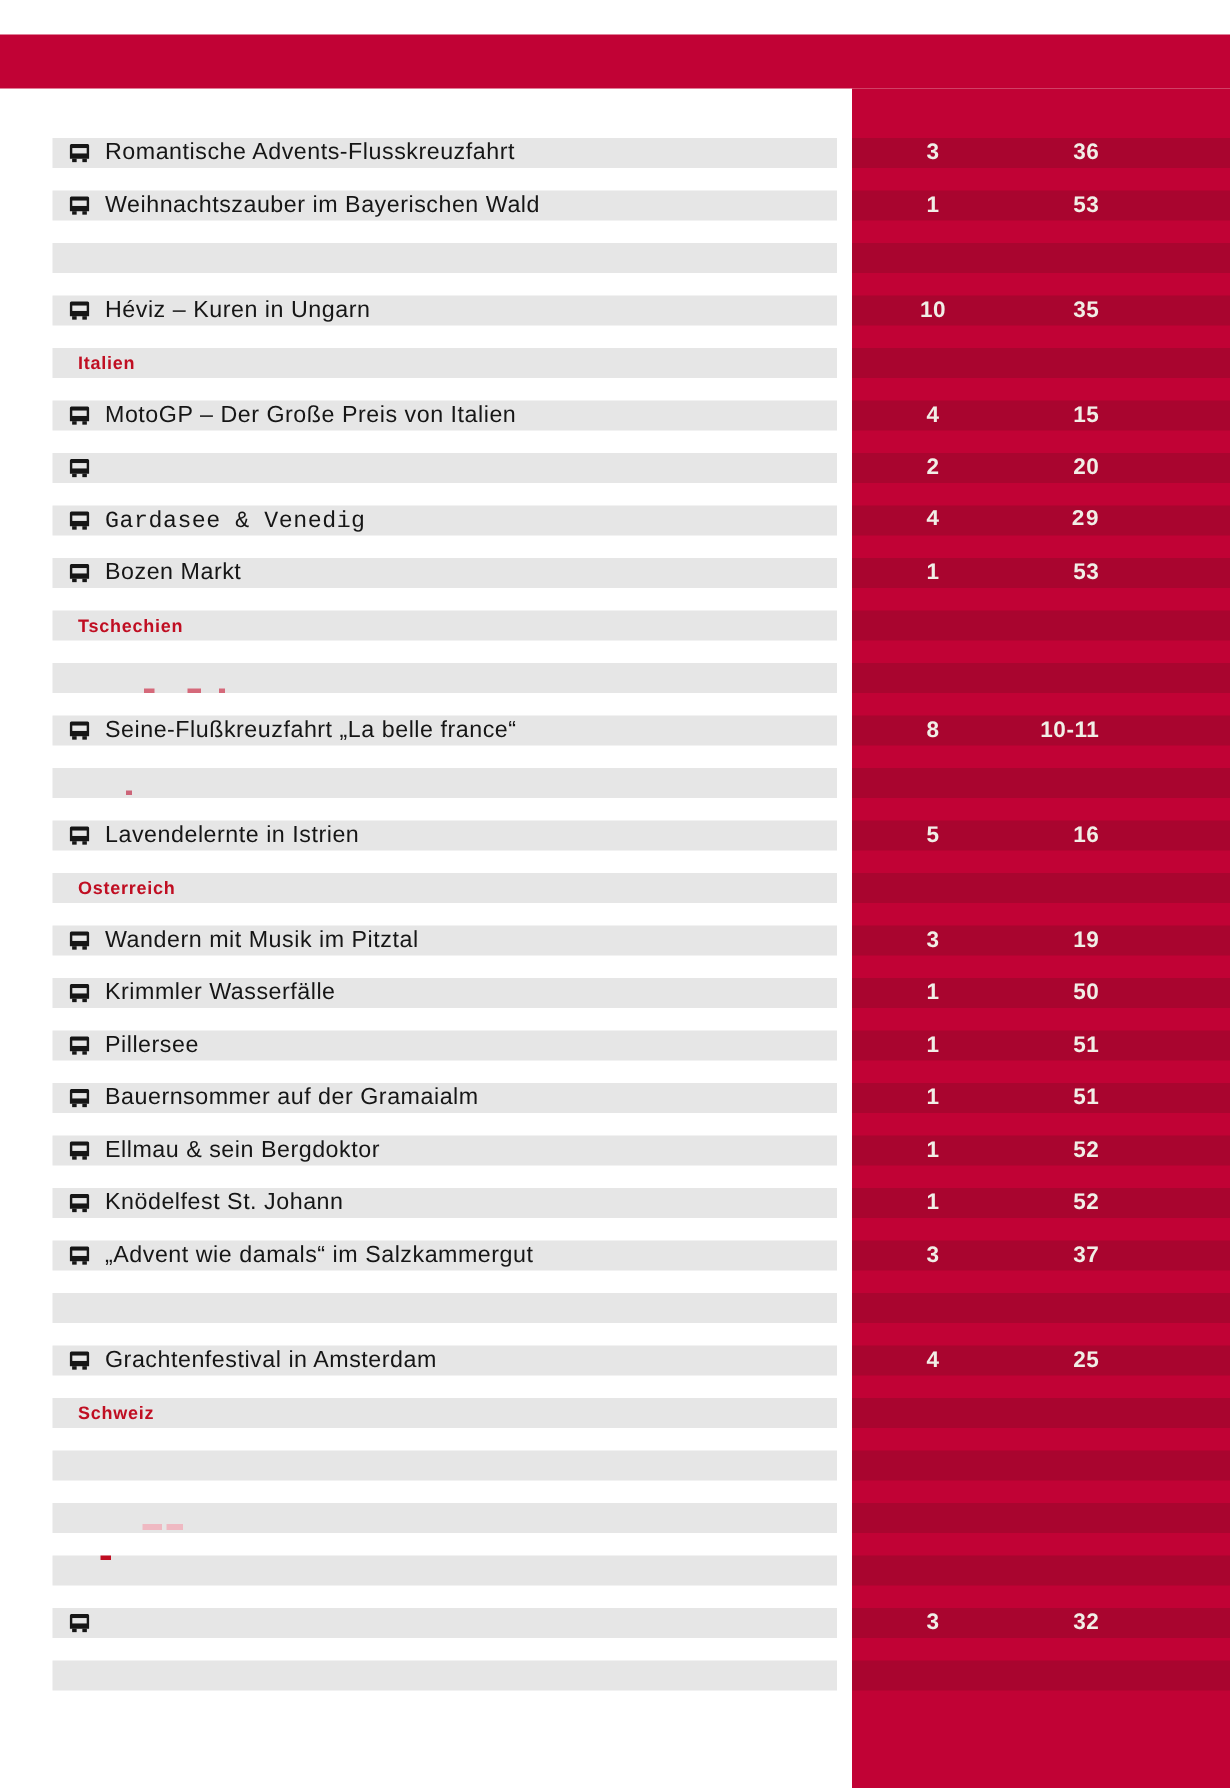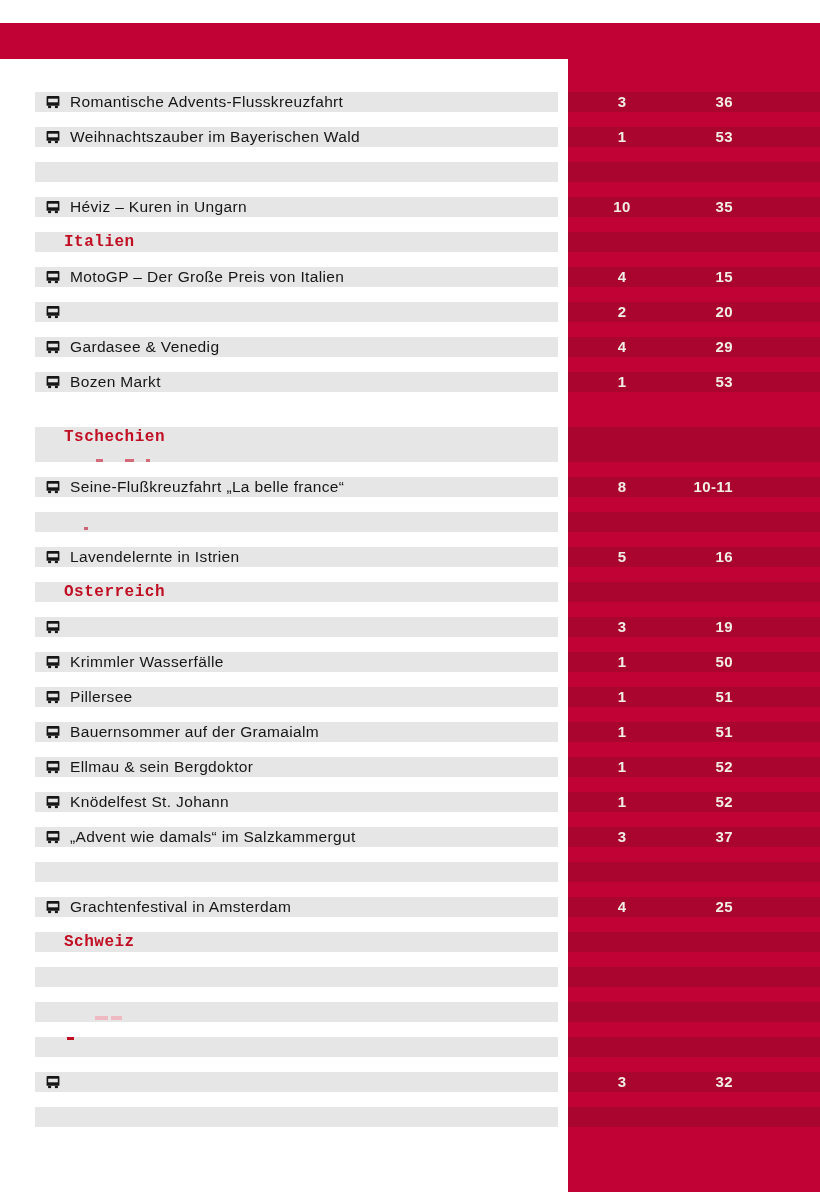--- a/index.html
+++ b/index.html
@@ -11,22 +11,22 @@
   .redcol { position:absolute; left:568px; top:59px; width:252px; height:1133px; background:var(--red_base); }
   .row { position:absolute; left:0; width:820px; height:28px; }
   .row .stripe { position:absolute; left:35px; top:0; width:523px; height:20px; background:var(--stripe_gray); }
   .row .band { position:absolute; left:568px; top:0; width:252px; height:20px; background:var(--red_band); }
   .row .busicon { position:absolute; left:46px; top:3px; width:14px; height:14px; }
   .row .label {
     position:absolute; left:70px; top:0; height:20px; line-height:20px;
     font-size:15.5px; letter-spacing:0.35px; color:var(--item_text); white-space:nowrap;
   }
   .row .heading {
-    position:absolute; left:64px; top:-1px; height:22px; line-height:22px;
-    font-size:16px; font-weight:bold; letter-spacing:0.5px; color:var(--heading_red); white-space:nowrap;font-family:Liberation Mono, monospace;
+    position:absolute; left:52px; top:-1px; height:22px; line-height:22px;
+    font-size:12px; font-weight:bold; letter-spacing:0.5px; color:var(--heading_red); white-space:nowrap;
   }
   .row .days {
     position:absolute; left:590px; top:0; width:64px; height:20px; line-height:20px;
     text-align:center; font-size:15px; font-weight:bold; letter-spacing:0.4px; color:var(--number_text);
   }
   .row .pageno {
     position:absolute; left:633px; top:0; width:100px; height:20px; line-height:20px;
     text-align:right; font-size:15px; font-weight:bold; letter-spacing:0.4px; color:var(--number_text);
   }
   .artifact { position:absolute; }
@@ -104,21 +104,21 @@
         <div class="band"></div>
         <span class="busicon"><svg viewBox="0 0 14 14" width="14" height="14">
             <path d="M1.6 1h10.8a1 1 0 0 1 1 1v8.8H0.6V2a1 1 0 0 1 1-1z" fill="#161616"></path>
             <rect x="2.2" y="3.7" width="9.6" height="3.6" fill="#E6E6E6"></rect>
             <rect x="2.1" y="10.8" width="3" height="2.3" fill="#161616"></rect>
             <rect x="8.9" y="10.8" width="3" height="2.3" fill="#161616"></rect>
           </svg></span>
         <span class="days">2</span>
         <span class="pageno">20</span>
       </div>
-      <div class="row" style="top: 337px;">
+      <div class="row" style="top: 337px; font-family: Liberation Mono, monospace;">
         <div class="stripe"></div>
         <div class="band"></div>
         <span class="busicon"><svg viewBox="0 0 14 14" width="14" height="14">
             <path d="M1.6 1h10.8a1 1 0 0 1 1 1v8.8H0.6V2a1 1 0 0 1 1-1z" fill="#161616"></path>
             <rect x="2.2" y="3.7" width="9.6" height="3.6" fill="#E6E6E6"></rect>
             <rect x="2.1" y="10.8" width="3" height="2.3" fill="#161616"></rect>
             <rect x="8.9" y="10.8" width="3" height="2.3" fill="#161616"></rect>
           </svg></span>
         <span class="label">Gardasee &amp; Venedig</span>
         <span class="days">4</span>
@@ -130,21 +130,21 @@
         <span class="busicon"><svg viewBox="0 0 14 14" width="14" height="14">
             <path d="M1.6 1h10.8a1 1 0 0 1 1 1v8.8H0.6V2a1 1 0 0 1 1-1z" fill="#161616"></path>
             <rect x="2.2" y="3.7" width="9.6" height="3.6" fill="#E6E6E6"></rect>
             <rect x="2.1" y="10.8" width="3" height="2.3" fill="#161616"></rect>
             <rect x="8.9" y="10.8" width="3" height="2.3" fill="#161616"></rect>
           </svg></span>
         <span class="label">Bozen Markt</span>
         <span class="days">1</span>
         <span class="pageno">53</span>
       </div>
-      <div class="row" style="top: 407px; margin-top: 20px;">
+      <div class="row" style="top: 407px;">
         <div class="stripe"></div>
         <div class="band"></div>
         <span class="heading">Tschechien</span>
       </div>
       <div class="row" style="top: 442px;">
         <div class="stripe"></div>
         <div class="band"></div>
       </div>
       <div class="row" style="top: 477px;">
         <div class="stripe"></div>
@@ -183,20 +183,21 @@
       </div>
       <div class="row" style="top: 617px;">
         <div class="stripe"></div>
         <div class="band"></div>
         <span class="busicon"><svg viewBox="0 0 14 14" width="14" height="14">
             <path d="M1.6 1h10.8a1 1 0 0 1 1 1v8.8H0.6V2a1 1 0 0 1 1-1z" fill="#161616"></path>
             <rect x="2.2" y="3.7" width="9.6" height="3.6" fill="#E6E6E6"></rect>
             <rect x="2.1" y="10.8" width="3" height="2.3" fill="#161616"></rect>
             <rect x="8.9" y="10.8" width="3" height="2.3" fill="#161616"></rect>
           </svg></span>
+        <span class="label">Wandern mit Musik im Pitztal</span>
         <span class="days">3</span>
         <span class="pageno">19</span>
       </div>
       <div class="row" style="top: 652px;">
         <div class="stripe"></div>
         <div class="band"></div>
         <span class="busicon"><svg viewBox="0 0 14 14" width="14" height="14">
             <path d="M1.6 1h10.8a1 1 0 0 1 1 1v8.8H0.6V2a1 1 0 0 1 1-1z" fill="#161616"></path>
             <rect x="2.2" y="3.7" width="9.6" height="3.6" fill="#E6E6E6"></rect>
             <rect x="2.1" y="10.8" width="3" height="2.3" fill="#161616"></rect>

